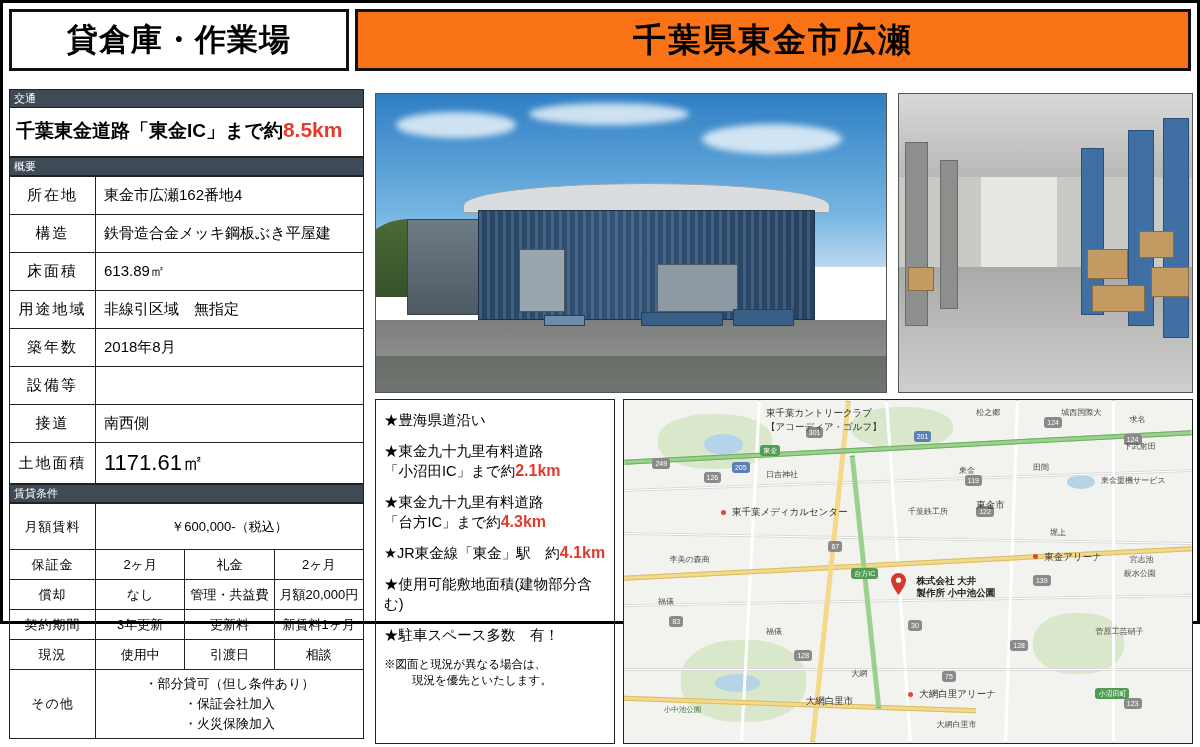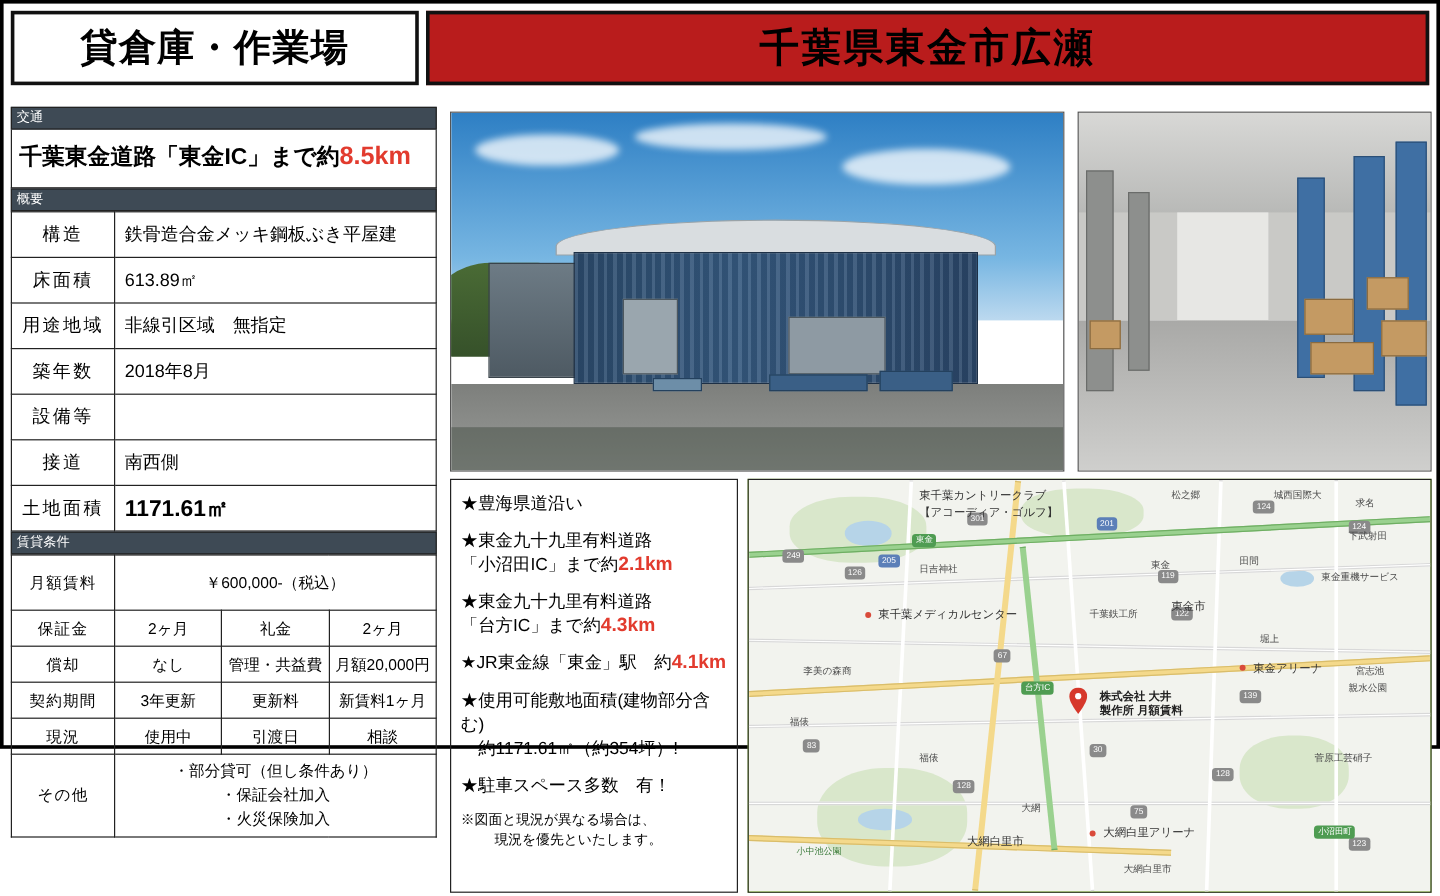--- a/index.html
+++ b/index.html
@@ -26,21 +26,21 @@
     width:340px; border:3px solid #111; margin-right:6px;
     display:flex; align-items:center; justify-content:center;
     background:#fff;
   }
   .header-left .ttl {
     font-size:31px; font-weight:bold; letter-spacing:1px;
   }
   .header-right {
     flex:1; border:3px solid #111;
     display:flex; align-items:center; justify-content:center;
-    background:#b91c1c;
+    background:#f97316;
   }
   .header-right .ttl {
     font-size:33px; font-weight:bold; letter-spacing:2px;
   }
   
   .left-col {
     position:absolute; left:6px; top:86px; width:355px;
   }
   .band {
     background:#3e4a55; color:#fff; font-size:11px;
@@ -61,21 +61,21 @@
     border:1px solid #222;
     font-size:15px;
     padding:5px 4px;
     vertical-align:middle;
     height:38px;
   }
   table.info td.k {
     width:86px; text-align:center; letter-spacing:2px;
   }
   table.info td.v { padding-left:8px; }
-  td.v.big { font-size:19px; font-weight:bold; }
+  td.v.big { font-size:22px; font-weight:normal; }
   
   table.cond {
     width:100%; border-collapse:collapse; table-layout:fixed;
     margin-top:0;
   }
   table.cond td {
     border:1px solid #222; font-size:13px;
     text-align:center; padding:4px 2px; height:30px;
   }
   table.cond td.k { width:86px; letter-spacing:1px; }
@@ -174,21 +174,21 @@
   .bullets .item { margin-bottom:11px; }
   .bullets .red { color:#e23b2e; font-size:16px; font-weight:bold; }
   .bullets .note {
     font-size:11.5px; line-height:16px; margin-top:8px;
   }
   .bullets .note .indent { display:block; margin-left:28px; }
   
   .map {
     position:absolute; left:620px; top:396px; width:570px; height:345px;
     border:1px solid #222; overflow:hidden;
-    background:#bef264;
+    background:#7dd3fc;
   }
   .mapbg { position:absolute; left:0; top:0; width:100%; height:100%; }
   .m-green {
     position:absolute; background:#d9e7cb; border-radius:45%;
   }
   .m-water {
     position:absolute; background:#b6d4e8; border-radius:50%;
   }
   .m-road {
     position:absolute; background:#ffffff; border-top:1px solid #d8d8d8; border-bottom:1px solid #d8d8d8;
@@ -242,20 +242,24 @@
   <div class="left-col">
 
     <div class="band">交通</div>
     <div class="traffic">
       <span>千葉東金道路「東金IC」まで約</span><span class="red">8.5km</span>
     </div>
 
     <div class="band">概要</div>
     <table class="info">
       <tbody>
+          <tr>
+        <td class="k">所在地</td>
+        <td class="v">東金市広瀬162番地4</td>
+      </tr>
       <tr>
         <td class="k">構造</td>
         <td class="v">鉄骨造合金メッキ鋼板ぶき平屋建</td>
       </tr>
       <tr>
         <td class="k">床面積</td>
         <td class="v">613.89㎡</td>
       </tr>
       <tr>
         <td class="k">用途地域</td>
@@ -371,21 +375,20 @@
     </div>
     <div class="item">
       <div>★東金九十九里有料道路</div>
       <div><span>「台方IC」まで約</span><span class="red">4.3km</span></div>
     </div>
     <div class="item">
       <div><span>★JR東金線「東金」駅　約</span><span class="red">4.1km</span></div>
     </div>
     <div class="item">
       <div>★使用可能敷地面積(建物部分含む)</div>
-      <div>　約1171.61㎡（約354坪）!</div>
     </div>
     <div class="item">
       <div>★駐車スペース多数　有！</div>
     </div>
     <div class="note">
       <span>※図面と現況が異なる場合は、</span>
       <span class="indent">現況を優先といたします。</span>
     </div>
   </div>
 
@@ -468,17 +471,17 @@
     <div class="m-label" style="left:55%;top:93%;">大網白里市</div>
 
     <div class="pin" style="left:47%;top:50.5%;">
       <svg width="15" height="22" viewBox="0 0 15 22">
         <path d="M7.5 0C3.4 0 0 3.3 0 7.3 0 12.6 7.5 22 7.5 22S15 12.6 15 7.3C15 3.3 11.6 0 7.5 0z" fill="#d6382b"></path>
         <circle cx="7.5" cy="7.2" r="2.6" fill="#ffffff"></circle>
       </svg>
     </div>
     <div class="pin-label" style="left:51.5%;top:51%;">
       <div>株式会社 大井</div>
-      <div>製作所 月額賃料</div>
+      <div>製作所 小中池公園</div>
     </div>
   </div>
 
 </div>
 
 </body></html>

